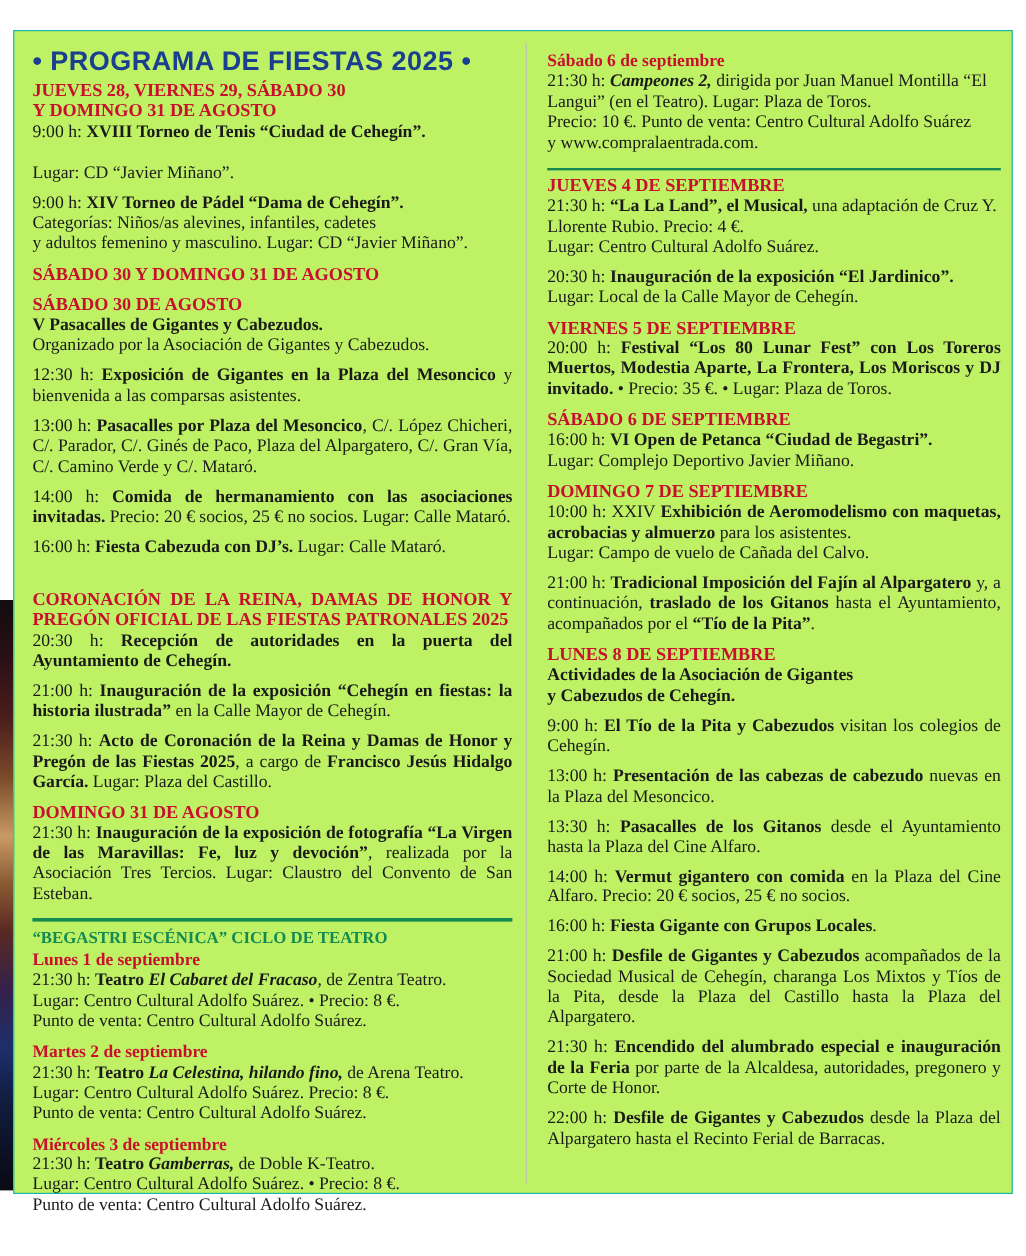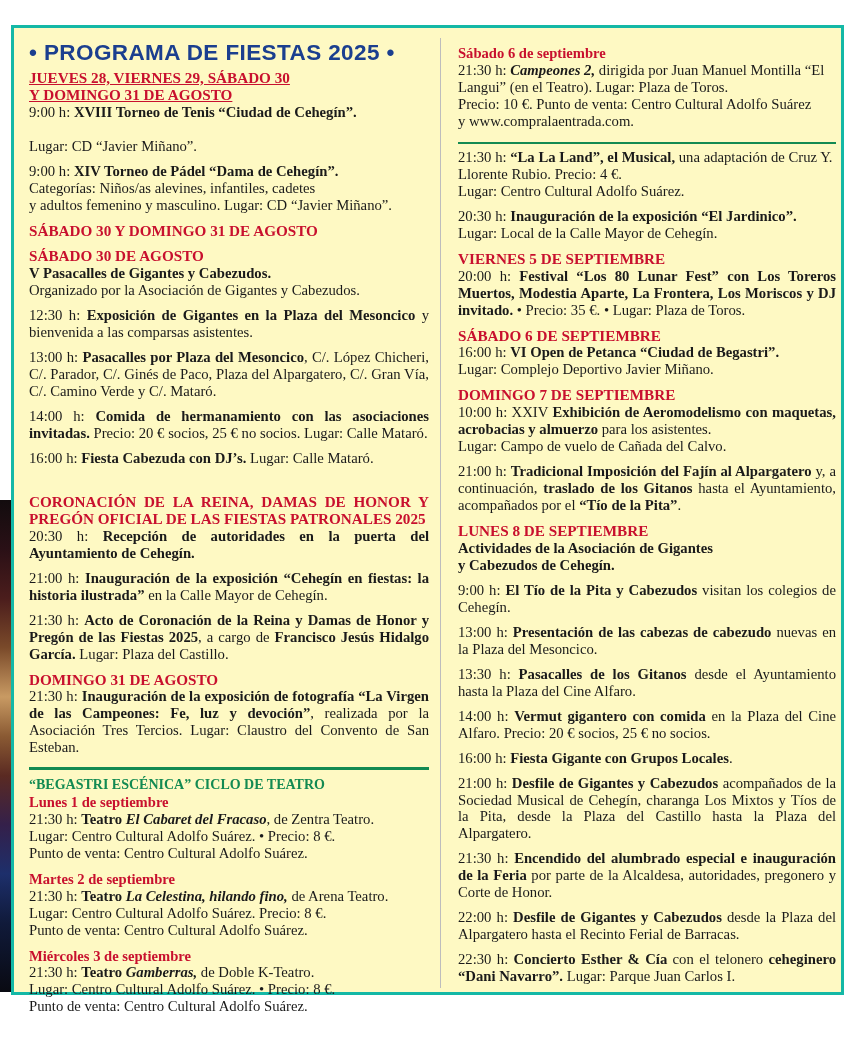--- a/index.html
+++ b/index.html
@@ -40,22 +40,22 @@
         #1d2f6b 76%,
         #101a3a 86%,
         #090a12 100%);
   }
   .sheet {
     position: absolute;
     left: 11px;
     top: 25px;
     width: 833px;
     height: 970px;
-    background: #fef9c3;
-    border: 3px solid #14b8a6;
+    background: #bef264;
+    border: 1px solid #14b8a6;
     box-sizing: border-box;
   }
   .col-rule {
     position: absolute;
     left: 426px;
     top: 10px;
     width: 1px;
     height: 950px;
     background: #bdbdbd;
   }
@@ -89,21 +89,21 @@
 
   .sec-head {
     font-family: "Liberation Serif", serif;
     font-weight: bold;
     font-size: 15.2px;
     line-height: 1.11;
     color: #c8102e;
     margin: 9px 0 0 0;
     text-transform: none;
   }
-  .sec-head.first { margin-top: 2px; text-decoration: underline; }
+  .sec-head.first { margin-top: 2px; }
   .sec-head.tight { margin-top: 7px; }
 
   .sec-head-justify {
     text-align: justify;
     text-align-last: justify;
     margin-top: 27px;
   }
 
   .subhead-date {
     font-family: "Liberation Serif", serif;
@@ -209,21 +209,21 @@
           <span>21:00 h: </span><b>Inauguración de la exposición “Cehegín en fiestas: la historia ilustrada”</b><span> en la Calle Mayor de Cehegín.</span>
         </div>
         <div class="entry">
           <span>21:30 h: </span><b>Acto de Coronación de la Reina y Damas de Honor y Pregón de las Fiestas 2025</b><span>, a cargo de </span><b>Francisco Jesús Hidalgo García.</b><span> Lugar: Plaza del Castillo.</span>
         </div>
 
         <div class="sec-head">
           <div>DOMINGO 31 DE AGOSTO</div>
         </div>
         <div class="entry attached">
-          <span>21:30 h: </span><b>Inauguración de la exposición de fotografía “La Virgen de las Campeones: Fe, luz y devoción”</b><span>, realizada por la Asociación Tres Tercios. Lugar: Claustro del Convento de San Esteban.</span>
+          <span>21:30 h: </span><b>Inauguración de la exposición de fotografía “La Virgen de las Maravillas: Fe, luz y devoción”</b><span>, realizada por la Asociación Tres Tercios. Lugar: Claustro del Convento de San Esteban.</span>
         </div>
 
         <div class="divider-green"></div>
 
         <div class="green-head">“BEGASTRI ESCÉNICA” CICLO DE TEATRO</div>
 
         <div class="subhead-date" style="margin-top:2px">Lunes 1 de septiembre</div>
         <div class="entry attached nojust">
           <span>21:30 h: </span><b>Teatro </b><span class="bi">El Cabaret del Fracaso</span><span>, de Zentra Teatro.</span><br>
           <span>Lugar: Centro Cultural Adolfo Suárez. • Precio: 8 €.</span><br>
@@ -250,20 +250,23 @@
 
         <div class="subhead-date" style="margin-top:0">Sábado 6 de septiembre</div>
         <div class="entry attached nojust">
           <span>21:30 h: </span><span class="bi">Campeones 2,</span><span> dirigida por Juan Manuel Montilla “El Langui” (en el Teatro). Lugar: Plaza de Toros.</span><br>
           <span>Precio: 10 €. Punto de venta: Centro Cultural Adolfo Suárez</span><br>
           <span>y www.compralaentrada.com.</span>
         </div>
 
         <div class="divider-green rightcol"></div>
 
+        <div class="sec-head" style="margin-top:0">
+          <div>JUEVES 4 DE SEPTIEMBRE</div>
+        </div>
         <div class="entry attached nojust">
           <span>21:30 h: </span><b>“La La Land”, el Musical,</b><span> una adaptación de Cruz Y. Llorente Rubio. Precio: 4 €.</span><br>
           <span>Lugar: Centro Cultural Adolfo Suárez.</span>
         </div>
         <div class="entry nojust">
           <span>20:30 h: </span><b>Inauguración de la exposición “El Jardinico”.</b><br>
           <span>Lugar: Local de la Calle Mayor de Cehegín.</span>
         </div>
 
         <div class="sec-head">
@@ -315,21 +318,18 @@
           <span>16:00 h: </span><b>Fiesta Gigante con Grupos Locales</b><span>.</span>
         </div>
         <div class="entry">
           <span>21:00 h: </span><b>Desfile de Gigantes y Cabezudos</b><span> acompañados de la Sociedad Musical de Cehegín, charanga Los Mixtos y Tíos de la Pita, desde la Plaza del Castillo hasta la Plaza del Alpargatero.</span>
         </div>
         <div class="entry">
           <span>21:30 h: </span><b>Encendido del alumbrado especial e inauguración de la Feria</b><span> por parte de la Alcaldesa, autoridades, pregonero y Corte de Honor.</span>
         </div>
         <div class="entry">
           <span>22:00 h: </span><b>Desfile de Gigantes y Cabezudos</b><span> desde la Plaza del Alpargatero hasta el Recinto Ferial de Barracas.</span>
-        </div>
-        <div class="entry">
-          <span>22:30 h: </span><b>Concierto Esther &amp; Cía</b><span> con el telonero </span><b>cehe­ginero “Dani Navarro”.</b><span> Lugar: Parque Juan Carlos I.</span>
         </div>
 
       </div>
     </div>
   </div>
 </div>
 
 </body></html>

